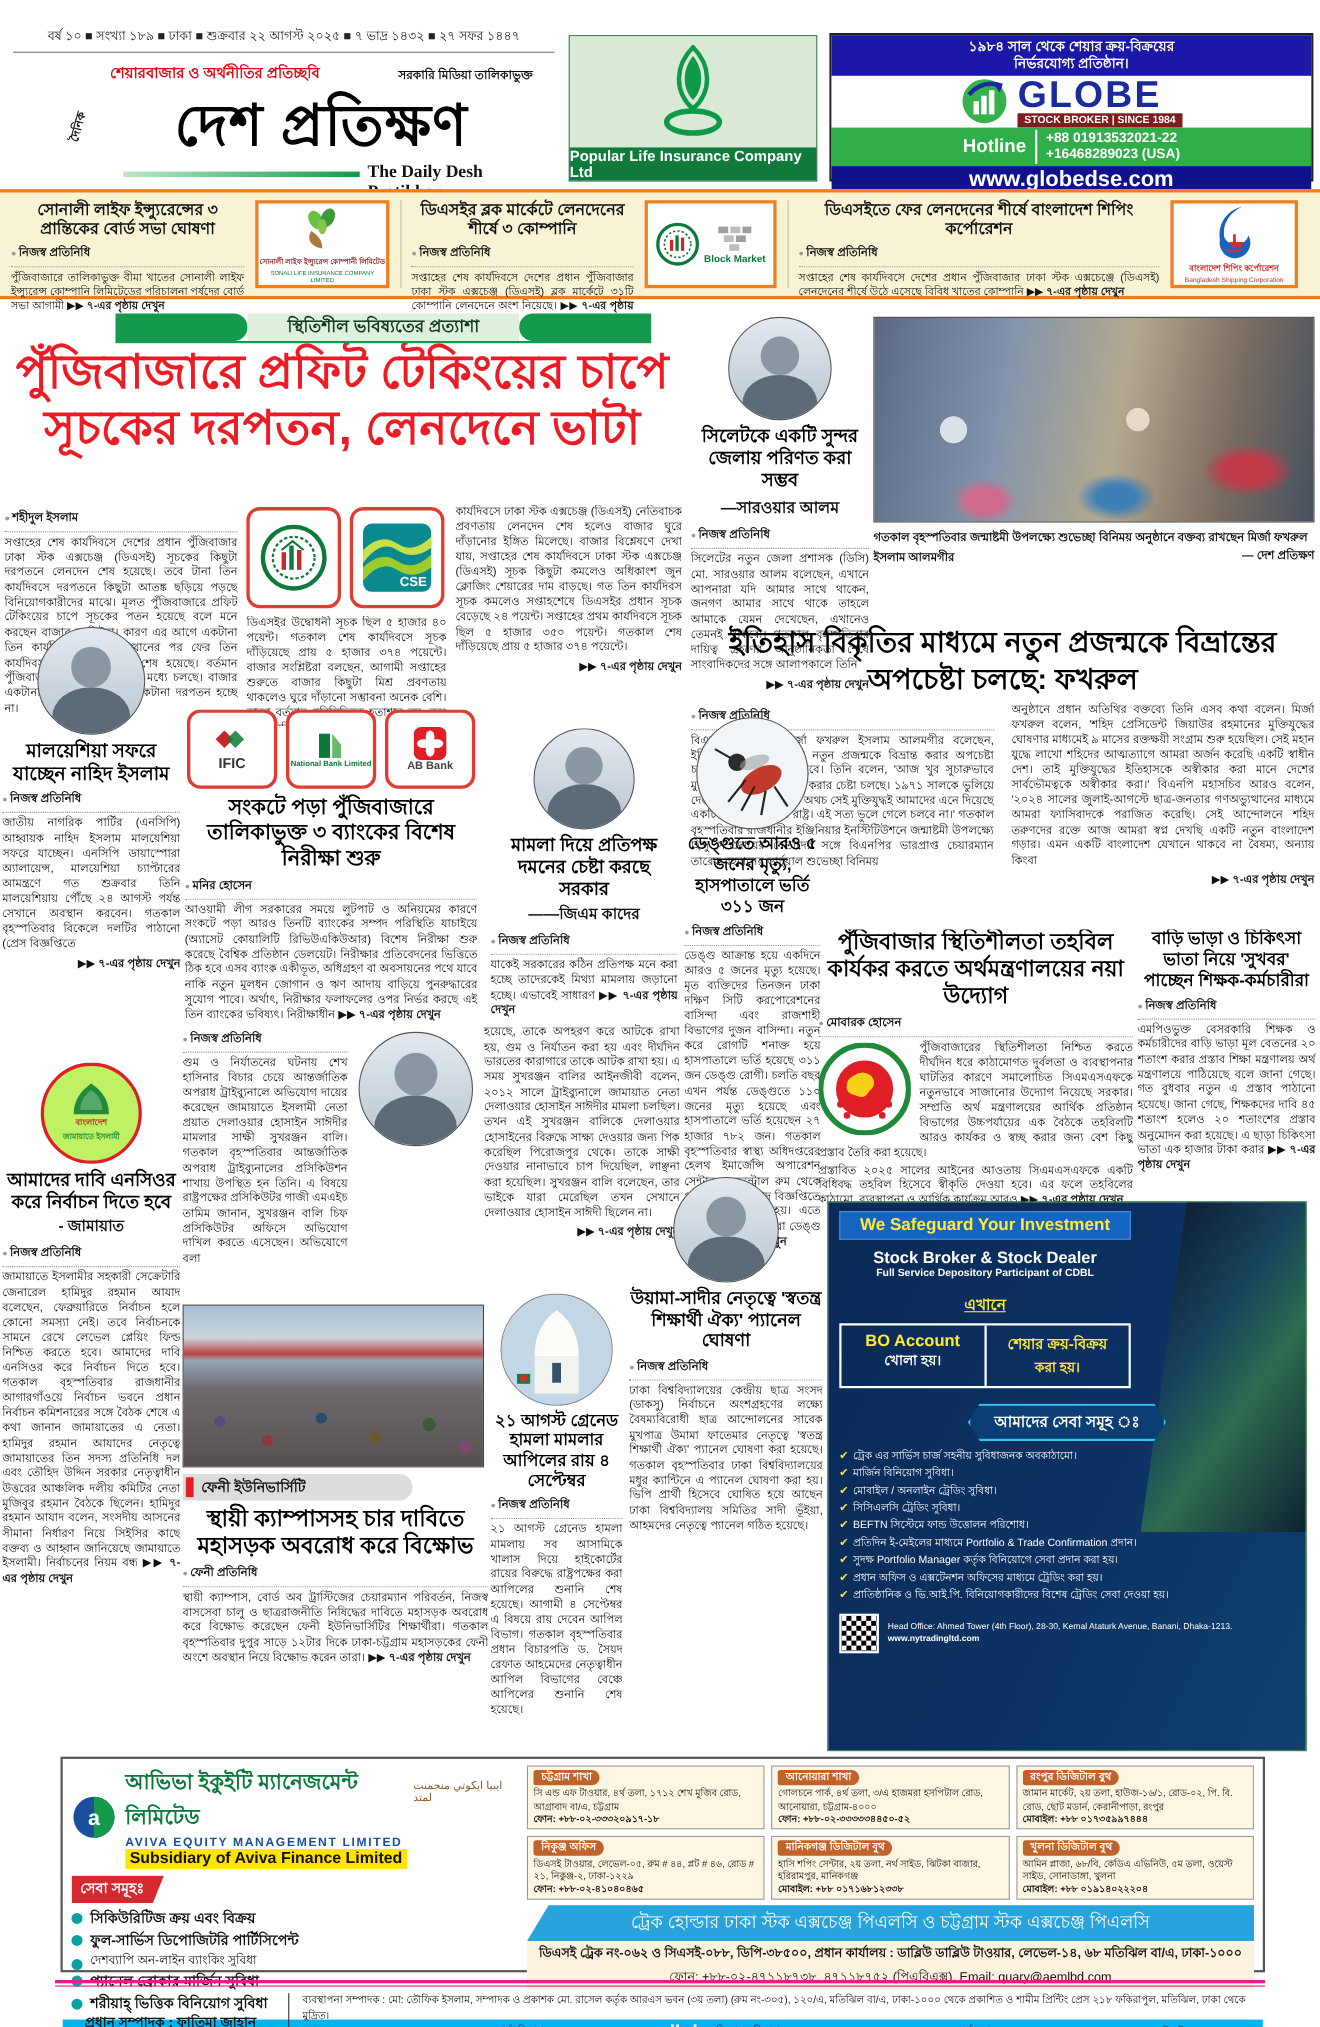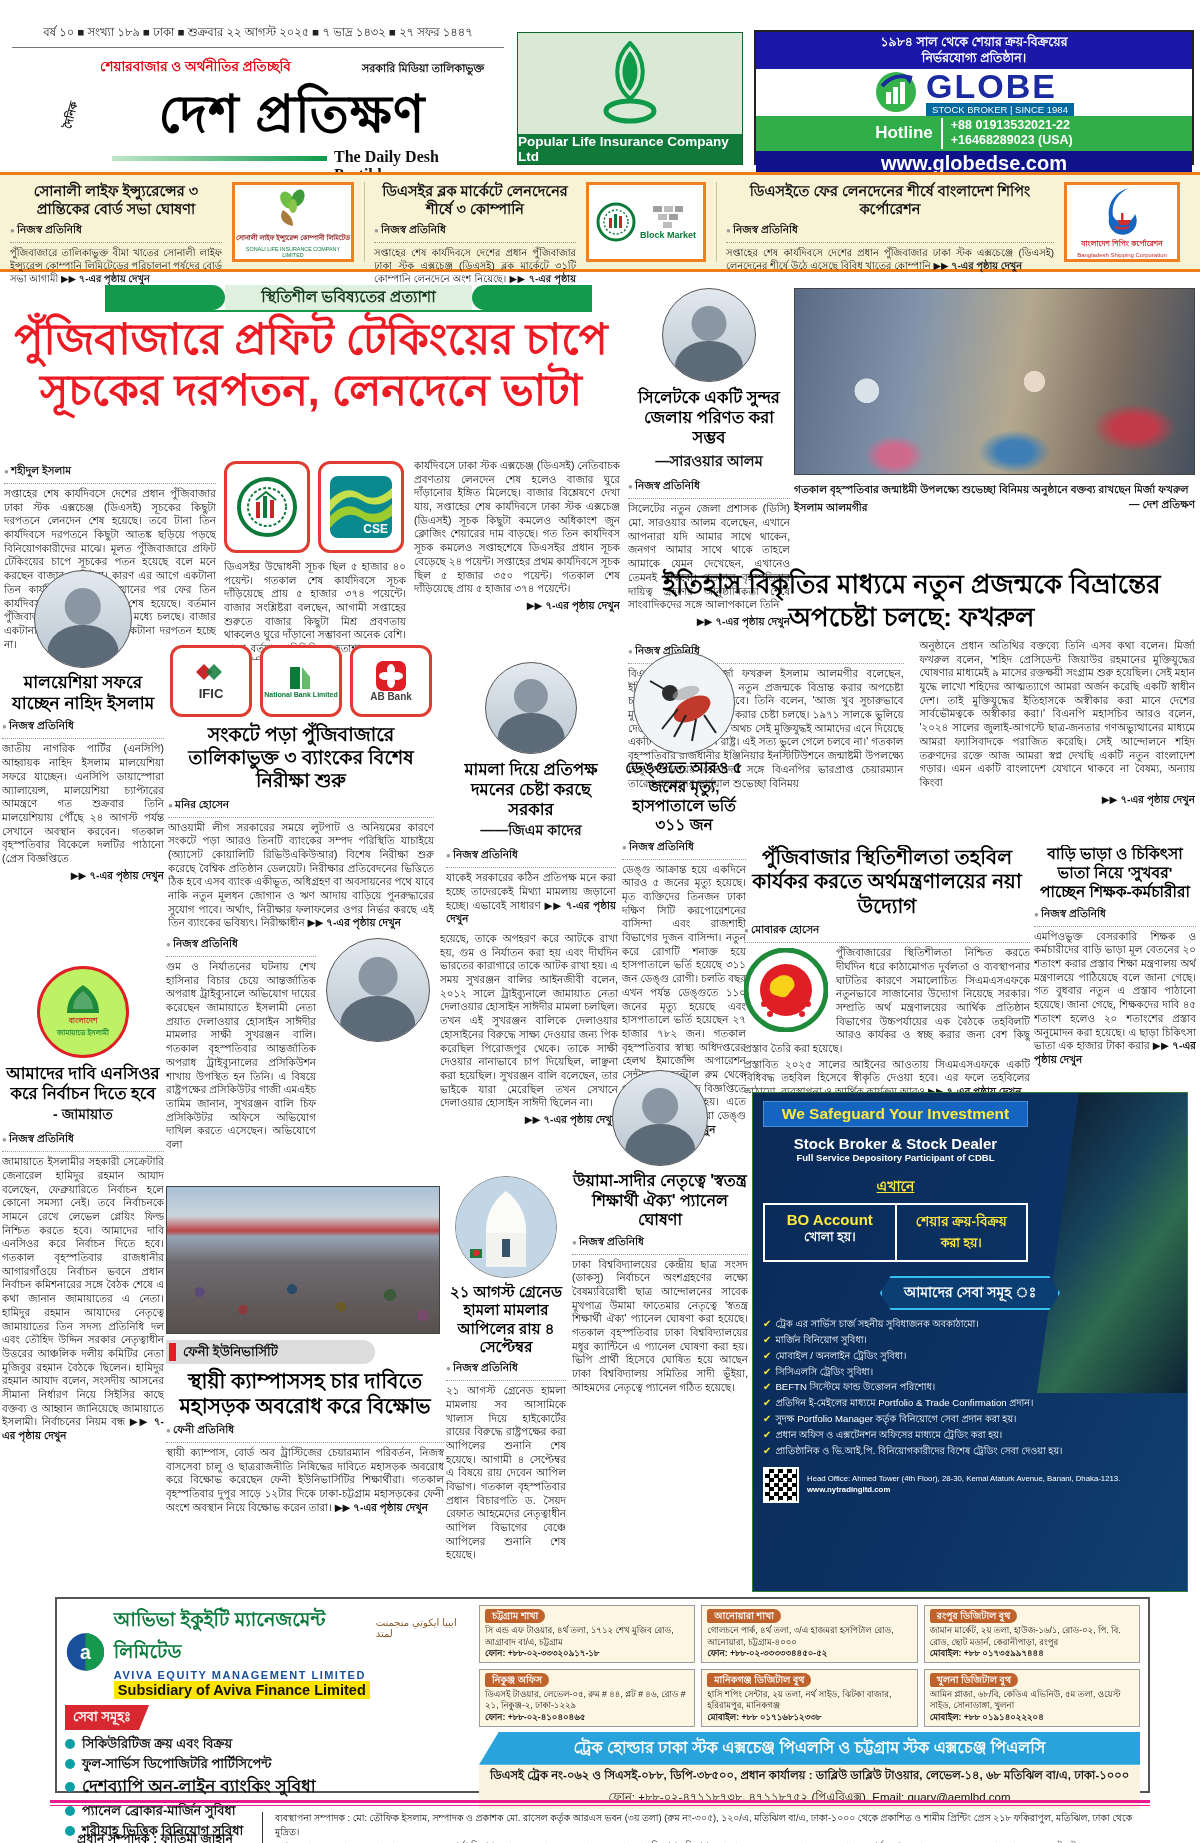--- a/index.html
+++ b/index.html
@@ -77,21 +77,21 @@
       <svg width="44" height="44" viewBox="0 0 44 44">
         <circle cx="22" cy="22" r="20" fill="#35b34a"></circle>
         <rect x="12" y="22" width="5" height="12" fill="#fff"></rect>
           <rect x="19" y="17" width="5" height="17" fill="#fff"></rect>
           <rect x="26" y="12" width="5" height="22" fill="#fff"></rect>
         <path d="M8 16 Q20 2 38 8" stroke="#1b2a9e" stroke-width="4" fill="none"></path>
           <path d="M38 8 l-7 0 5 6 z" fill="#1b2a9e"></path>
       </svg>
       <div>
         <div style="font-size:34px;font-weight:900;color:#1b2a9e;letter-spacing:2px;line-height:1">GLOBE</div>
-        <div style="background:#0369a1;color:#fff;font-size:9.5px;font-weight:normal;text-align:left;padding:1px 6px">STOCK BROKER   |   SINCE 1984</div>
+        <div style="background:#7f1d1d;color:#fff;font-size:9.5px;font-weight:bold;text-align:left;padding:1px 6px">STOCK BROKER   |   SINCE 1984</div>
       </div>
     </div>
     <div style="background:#2fae49;color:#fff;display:flex;align-items:center;justify-content:center;gap:8px;padding:2px 0">
       <span style="font-size:17px;font-weight:bold">Hotline</span>
       <span style="border-left:2px solid #fff;padding-left:8px;font-size:12.5px;font-weight:bold;line-height:1.25">
         <div>+88 01913532021-22</div>
         <div>+16468289023 (USA)</div>
       </span>
     </div>
     <div style="background:#10128c;color:#fff;text-align:center;font-weight:bold;font-size:20px;padding:1px 0">www.globedse.com</div>
@@ -460,21 +460,21 @@
       <div style="display:inline-block;background:#d7282f;color:#fff;font-size:13px;font-weight:bold;padding:2px 18px 2px 8px;clip-path:polygon(0 0,100% 0,88% 100%,0 100%);margin:6px 0 4px">সেবা সমূহঃ</div>
       <div>
         <div style="display:flex;align-items:center;font-size:13px;font-weight:bold;line-height:1.55">
             <span class="av-bullet"></span>
             <span>সিকিউরিটিজ ক্রয় এবং বিক্রয়</span>
           </div>
         <div style="display:flex;align-items:center;font-size:13px;font-weight:bold;line-height:1.55">
             <span class="av-bullet"></span>
             <span>ফুল-সার্ভিস ডিপোজিটরি পার্টিসিপেন্ট</span>
           </div>
-        <div style="display:flex;align-items:center;font-size:17px;font-weight:bold;line-height:1.55">
+        <div style="display:flex;align-items:flex-end;font-size:11px;font-weight:normal;line-height:1.55">
             <span class="av-bullet"></span>
             <span>দেশব্যাপি অন-লাইন ব্যাংকিং সুবিধা</span>
           </div>
         <div style="display:flex;align-items:center;font-size:13px;font-weight:bold;line-height:1.55">
             <span class="av-bullet"></span>
             <span>প্যানেল ব্রোকার-মার্জিন সুবিধা</span>
           </div>
         <div style="display:flex;align-items:center;font-size:13px;font-weight:bold;line-height:1.55">
             <span class="av-bullet"></span>
             <span>শরীয়াহ্ ভিত্তিক বিনিয়োগ সুবিধা</span>
@@ -483,21 +483,21 @@
     </div>
     <div>
       <div style="display:grid;grid-template-columns:1fr 1fr 1fr;gap:6px">
         <div class="av-office"><span class="av-tag">চট্টগ্রাম শাখা</span><div>সি এন্ড এফ টাওয়ার, ৪র্থ তলা, ১৭১২ শেখ মুজিব রোড, আগ্রাবাদ বা/এ, চট্টগ্রাম</div><div style="font-weight:bold">ফোন: +৮৮-০২-৩৩৩২০৯১৭-১৮</div></div>
         <div class="av-office"><span class="av-tag">আনোয়ারা শাখা</span><div>গোলচনে পার্ক, ৪র্থ তলা, ৩/এ হাজমরা হসপিটাল রোড, আনোয়ারা, চট্টগ্রাম-৪০০০</div><div style="font-weight:bold">ফোন: +৮৮-০২-৩৩৩৩৩৪৪৫০-৫২</div></div>
         <div class="av-office"><span class="av-tag">রংপুর ডিজিটাল বুথ</span><div>জামান মার্কেট, ২য় তলা, হাউজ-১৬/১, রোড-০২, পি. বি. রোড, ছোট মডার্ন, কেরানীপাড়া, রংপুর</div><div style="font-weight:bold">মোবাইল: +৮৮ ০১৭৩৫৯৯৭৪৪৪</div></div>
         <div class="av-office"><span class="av-tag">নিকুঞ্জ অফিস</span><div>ডিএসই টাওয়ার, লেভেল-০৫, রুম # ৪৪, প্লট # ৪৬, রোড # ২১, নিকুঞ্জ-২, ঢাকা-১২২৯</div><div style="font-weight:bold">ফোন: +৮৮-০২-৪১০৪০৪৬৫</div></div>
         <div class="av-office"><span class="av-tag">মানিকগঞ্জ ডিজিটাল বুথ</span><div>হাসি শপিং সেন্টার, ২য় তলা, নর্থ সাইড, ঝিটকা বাজার, হরিরামপুর, মানিকগঞ্জ</div><div style="font-weight:bold">মোবাইল: +৮৮ ০১৭১৬৮১২৩৩৮</div></div>
         <div class="av-office"><span class="av-tag">খুলনা ডিজিটাল বুথ</span><div>আমিন প্লাজা, ৬৮/বি, কেডিএ এভিনিউ, ৫ম তলা, ওয়েস্ট সাইড, সোনাডাঙ্গা, খুলনা</div><div style="font-weight:bold">মোবাইল: +৮৮ ০১৯১৪০২২২০৪</div></div>
       </div>
-      <div style="background:#29a3dc;color:#fff;font-weight:bold;font-size:16px;text-align:center;padding:3px 0;margin-top:5px;clip-path:polygon(3% 0,100% 0,100% 100%,0 100%)">ট্রেক হোল্ডার ঢাকা স্টক এক্সচেঞ্জ পিএলসি ও চট্টগ্রাম স্টক এক্সচেঞ্জ পিএলসি</div>
+      <div style="background:#29a3dc;color:#fff;font-weight:normal;font-size:16px;text-align:center;padding:3px 0;margin-top:5px;clip-path:polygon(3% 0,100% 0,100% 100%,0 100%)">ট্রেক হোল্ডার ঢাকা স্টক এক্সচেঞ্জ পিএলসি ও চট্টগ্রাম স্টক এক্সচেঞ্জ পিএলসি</div>
       <div style="background:#fbf3df;font-size:11.5px;font-weight:bold;text-align:center;padding:2px 0">ডিএসই ট্রেক নং-০৬২ ও সিএসই-০৮৮, ডিপি-৩৮৫০০, প্রধান কার্যালয় : ডাব্লিউ ডাব্লিউ টাওয়ার, লেভেল-১৪, ৬৮ মতিঝিল বা/এ, ঢাকা-১০০০</div>
       <div style="background:#fbf3df;font-size:11.5px;text-align:center;padding:1px 0">ফোন: +৮৮-০২-৪৭১১৮৭৩৮, ৪৭১১৮৭৫২ (পিএবিএক্স), Email: quary@aemlbd.com</div>
     </div>
     <div style="grid-column:1/3;background:#00b5ef;color:#fff;font-weight:bold;font-size:17px;text-align:center;padding:2px 0;margin:4px -8px 0">www.aemlbd.com</div>
   </div>
 
   <div class="abs" style="left:50px;top:1800px;width:1100px;border-top:3px solid #ec1a8d;border-bottom:1px solid #ec1a8d;height:6px"></div>
   <div class="abs" style="left:60px;top:1812px;width:1080px;display:flex;gap:12px;align-items:center">
     <div style="width:190px;font-size:12.5px;font-weight:bold;text-align:center;flex:none">প্রধান সম্পাদক : ফাতিমা জাহান</div>
     <div style="border-left:1.5px solid #333;align-self:stretch"></div>

